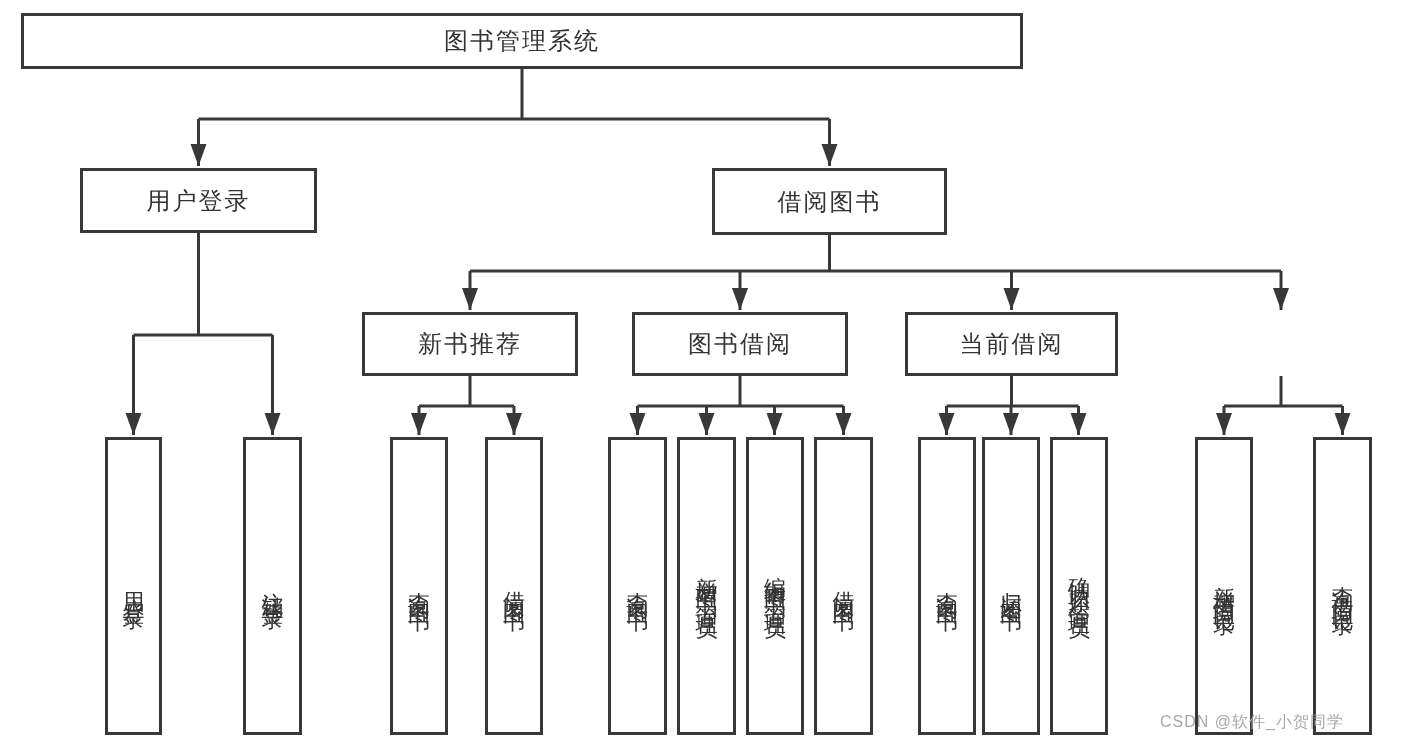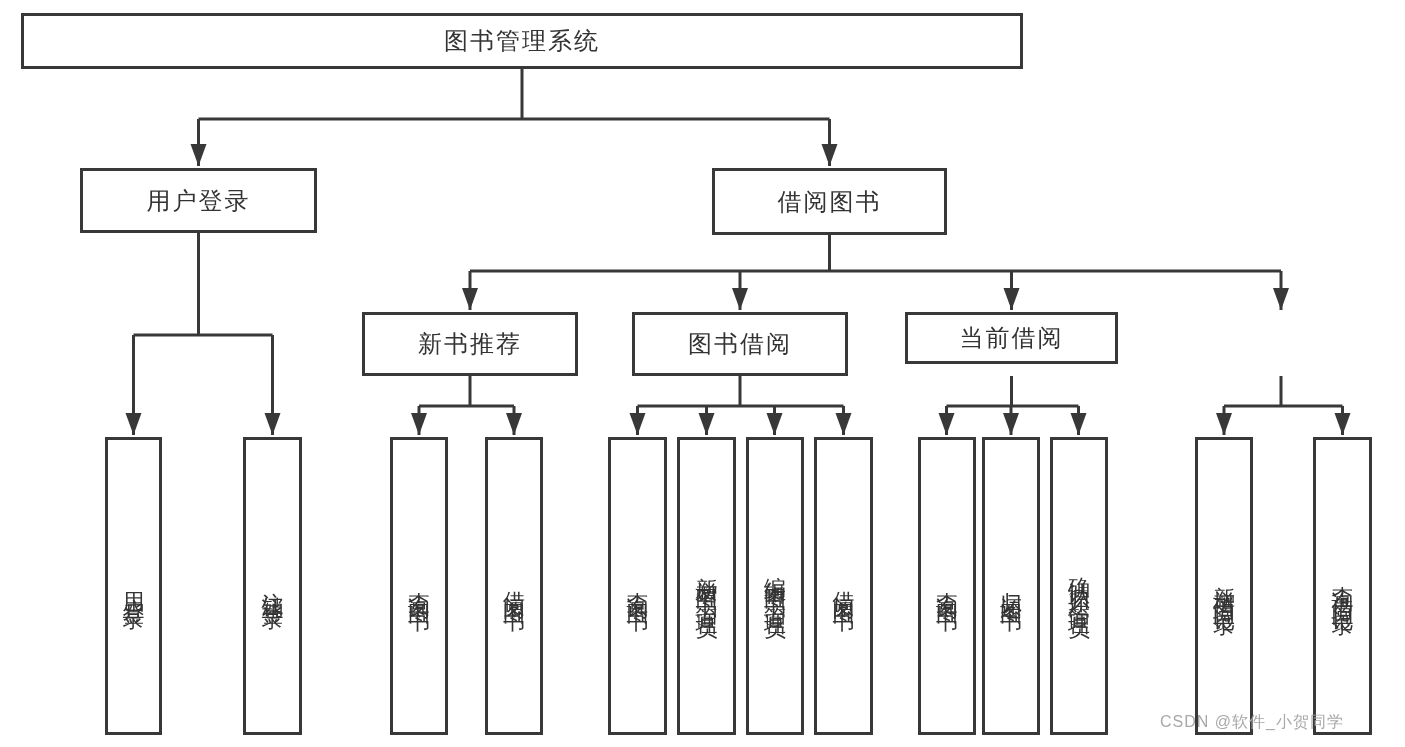--- a/index.html
+++ b/index.html
@@ -80,21 +80,21 @@
     <line x1="1342.5" y1="406" x2="1342.5" y2="435" marker-end="url(#arrowhead)"></line>
   </svg>
 
   <div class="box h" style="left:21px;top:13px;width:1002px;height:56px">图书管理系统</div>
 
   <div class="box h" style="left:80px;top:168px;width:237px;height:65px">用户登录</div>
   <div class="box h" style="left:712px;top:168px;width:235px;height:67px">借阅图书</div>
 
   <div class="box h" style="left:632px;top:312px;width:216px;height:64px">图书借阅</div>
   <div class="box h" style="left:362px;top:312px;width:216px;height:64px">新书推荐</div>
-  <div class="box h" style="left:905px;top:312px;width:213px;height:52px">当前借阅</div>
+  <div class="box h" style="left:905px;top:312px;width:213px;height:64px">当前借阅</div>
 
   <div class="box v" style="left:105px;top:437px;width:57px;height:298px">
     <span>用户登录</span>
   </div>
   <div class="box v" style="left:243px;top:437px;width:59px;height:298px">
     <span>注销登录</span>
   </div>
 
   <div class="box v" style="left:390px;top:437px;width:58px;height:298px">
     <span>查询图书</span>

